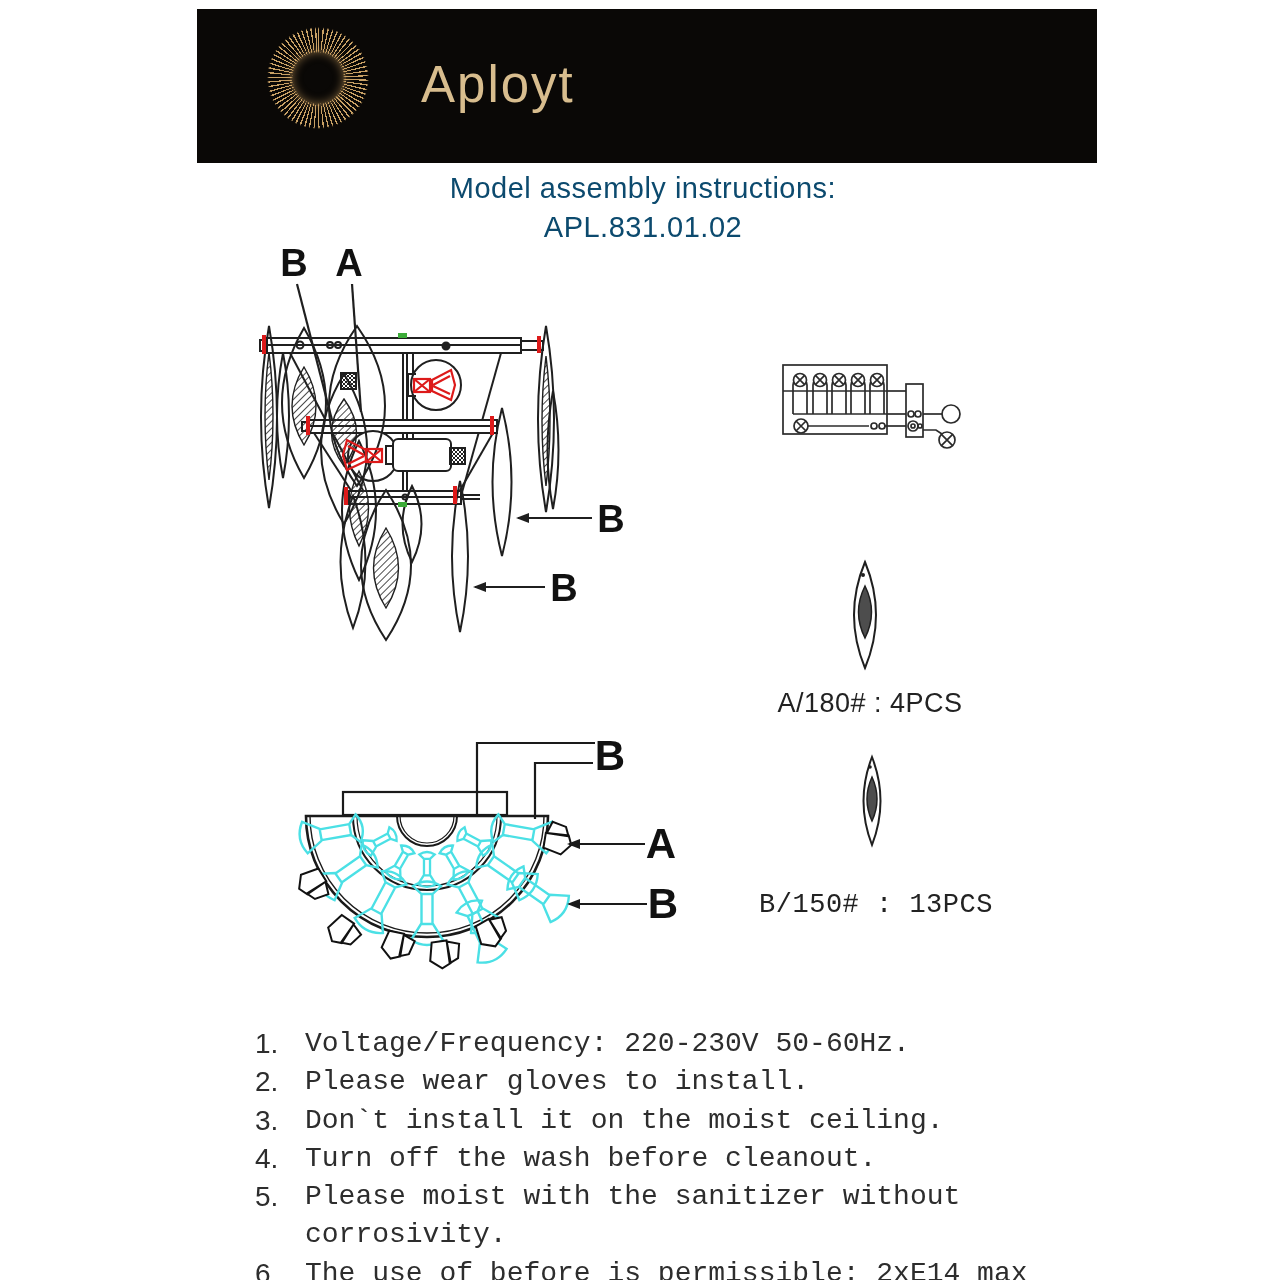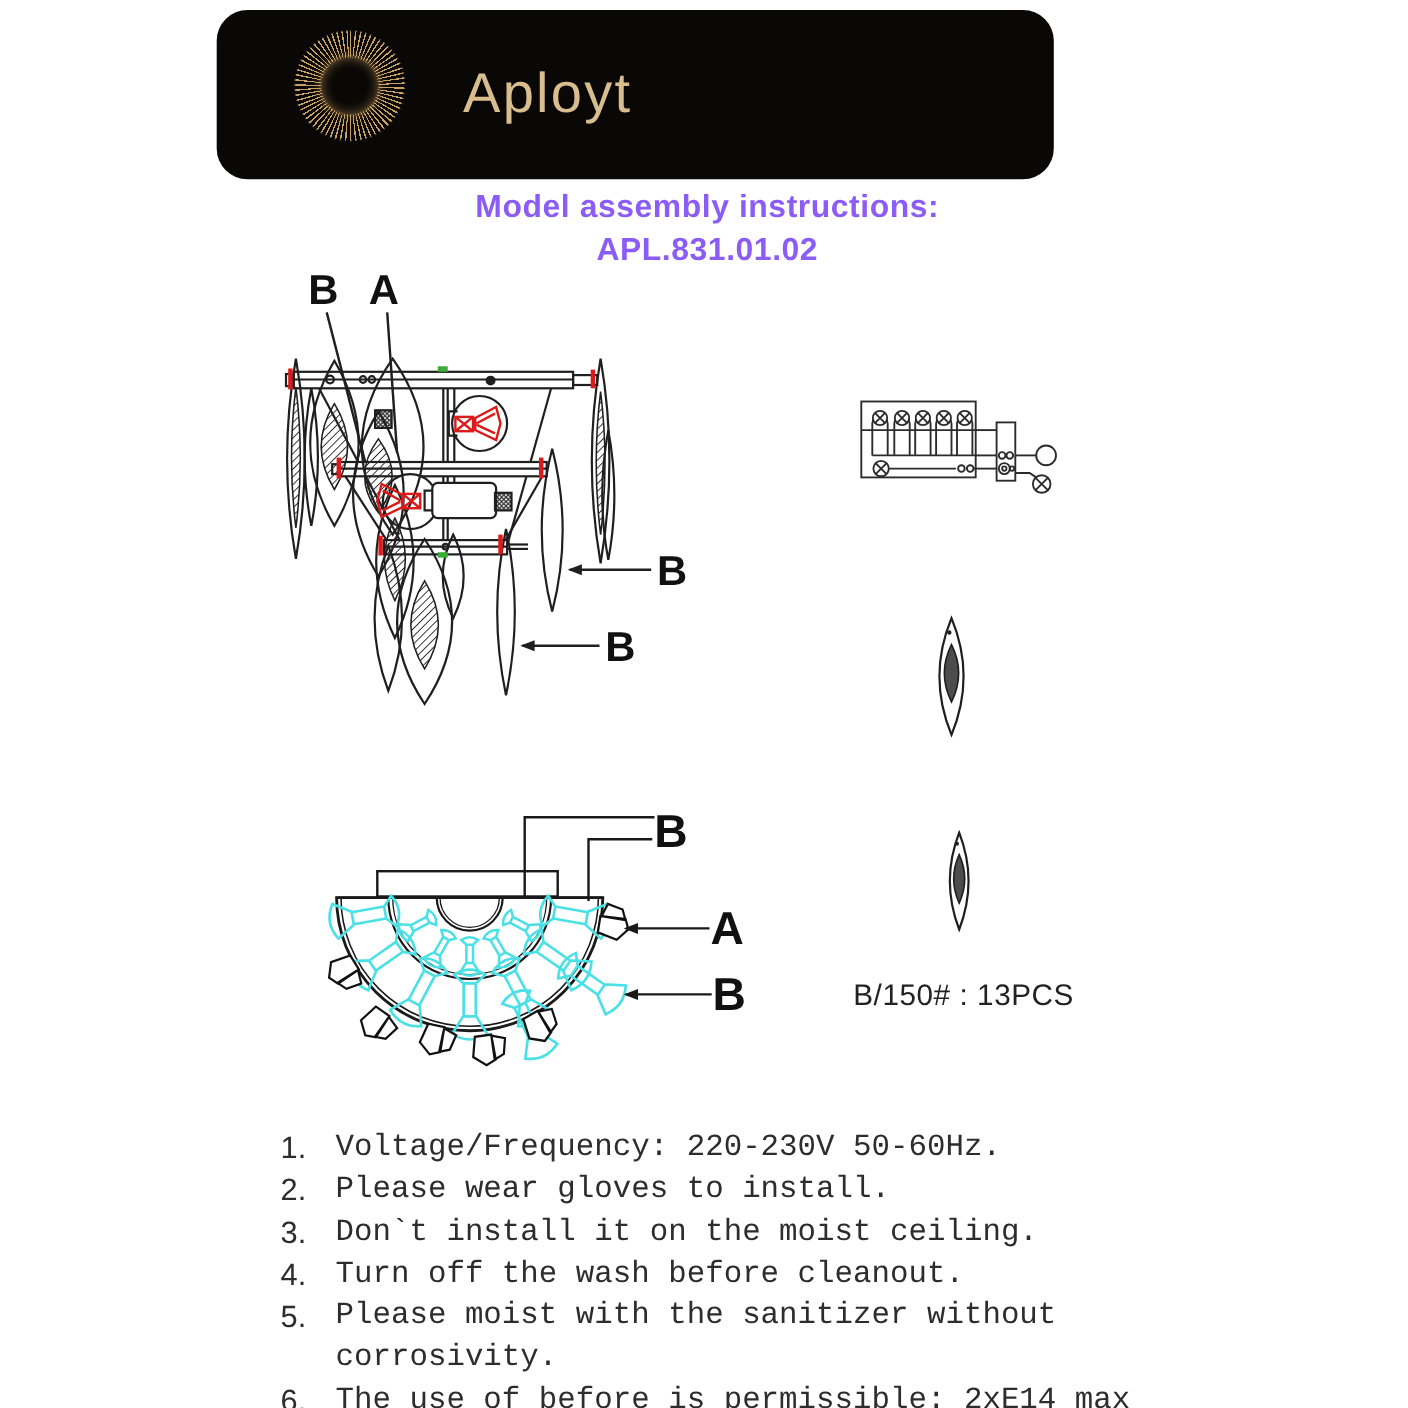--- a/index.html
+++ b/index.html
@@ -1,40 +1,40 @@
 <!DOCTYPE html>
 <html><head>
 <meta charset="utf-8">
 <style>
   html,body{margin:0;padding:0;background:#fff;}
   #page{position:relative;width:1280px;height:1280px;background:#ffffff;overflow:hidden;
         font-family:"Liberation Sans",sans-serif;color:#2e2e2e;}
 
   
-  .banner{position:absolute;left:197px;top:9px;width:761px;height:154px;background:#0a0806;overflow:hidden;border-radius:28px;}
+  .banner{position:absolute;left:197px;top:9px;width:900px;height:154px;background:#0a0806;overflow:hidden;}
   .sunburst{position:absolute;left:62px;top:10px;width:118px;height:118px;border-radius:50%;
     background:repeating-conic-gradient(#c9a165 0deg 1.7deg, rgba(0,0,0,0) 1.7deg 5.4deg);
     -webkit-mask:radial-gradient(circle at 50% 50%, transparent 0 25px, #000 27px 49px, transparent 51px);
     mask:radial-gradient(circle at 50% 50%, transparent 0 25px, #000 27px 49px, transparent 51px);}
   .sunburst-ring{position:absolute;left:93px;top:41px;width:56px;height:56px;border-radius:50%;
     box-shadow:0 0 10px 2px rgba(212,166,100,.55) inset, 0 0 8px 1px rgba(212,166,100,.35);}
   .brand{position:absolute;left:224px;top:46px;font-size:51px;font-weight:300;letter-spacing:2px;color:#d8bd8e;}
   .banner-rays{position:absolute;top:0;right:0;width:430px;height:154px;
     background:repeating-conic-gradient(from 150deg at 104% -22%, rgba(0,0,0,0) 0deg 3.2deeg, rgba(0,0,0,0) 0deg 3.2deg, #c99b5d 3.2deg 4.4deg);
     -webkit-mask:radial-gradient(ellipse 560px 430px at 104% -22%, transparent 0 80px, #000 150px);
     mask:radial-gradient(ellipse 560px 430px at 104% -22%, transparent 0 80px, #000 150px);}
 
   
   .title{position:absolute;left:143px;top:169px;width:1000px;text-align:center;
-         font-size:29px;line-height:39px;font-weight:700;color:#8b5cf6;letter-spacing:.5px;}
+         font-size:29px;line-height:39px;font-weight:400;color:#0c4a6e;letter-spacing:.5px;}
 
   
   .caption{position:absolute;font-size:27px;color:#222;letter-spacing:.5px;text-align:center;width:240px;}
   .cap-a{left:750px;top:688px;}
-  .cap-b{left:756px;top:890px;}
+  .cap-b{left:756px;top:890px;font-family:Liberation Mono, monospace;}
 
   
   .instructions{position:absolute;left:255px;top:1025px;width:810px;font-size:28px;color:#2d2d2d;}
   .instr-row{display:flex;line-height:38.3px;}
   .instr-num{width:50px;flex:none;}
   .instr-text{flex:1;font-family:Liberation Mono, monospace;}
 
   svg{position:absolute;overflow:visible;}
   svg text{font-family:"Liberation Sans",sans-serif;}
 </style>
@@ -212,20 +212,21 @@
       <circle cx="177" cy="88" r="8"></circle>
         <path d="M171.4,82.4 L182.6,93.6 M182.6,82.4 L171.4,93.6"></path>
     </g>
   </svg>
 
   <svg style="left:838px;top:556px" width="55" height="118" viewBox="0 0 55 118">
     <path d="M27,6 Q49,59 27,112 Q5,59 27,6 Z" fill="#fff" stroke="#1f1f1f" stroke-width="2"></path>
     <circle cx="25" cy="19" r="2" fill="#1f1f1f"></circle>
     <path d="M27,30 Q40,56 27,82 Q14,56 27,30 Z" fill="#4d4d4d" stroke="#1f1f1f" stroke-width="1.5"></path>
   </svg>
+  <div class="caption cap-a">A/180# : 4PCS</div>
 
   <svg style="left:850px;top:752px" width="45" height="100" viewBox="0 0 45 100">
     <path d="M22,5 Q39,49 22,93 Q5,49 22,5 Z" fill="#fff" stroke="#1f1f1f" stroke-width="2"></path>
     <circle cx="20" cy="15" r="1.8" fill="#1f1f1f"></circle>
     <path d="M22,25 Q32,47 22,69 Q12,47 22,25 Z" fill="#4d4d4d" stroke="#1f1f1f" stroke-width="1.5"></path>
   </svg>
   <div class="caption cap-b">B/150# : 13PCS</div>
 
   <svg style="left:255px;top:725px" width="430" height="270" viewBox="0 0 430 270">
     <defs>

